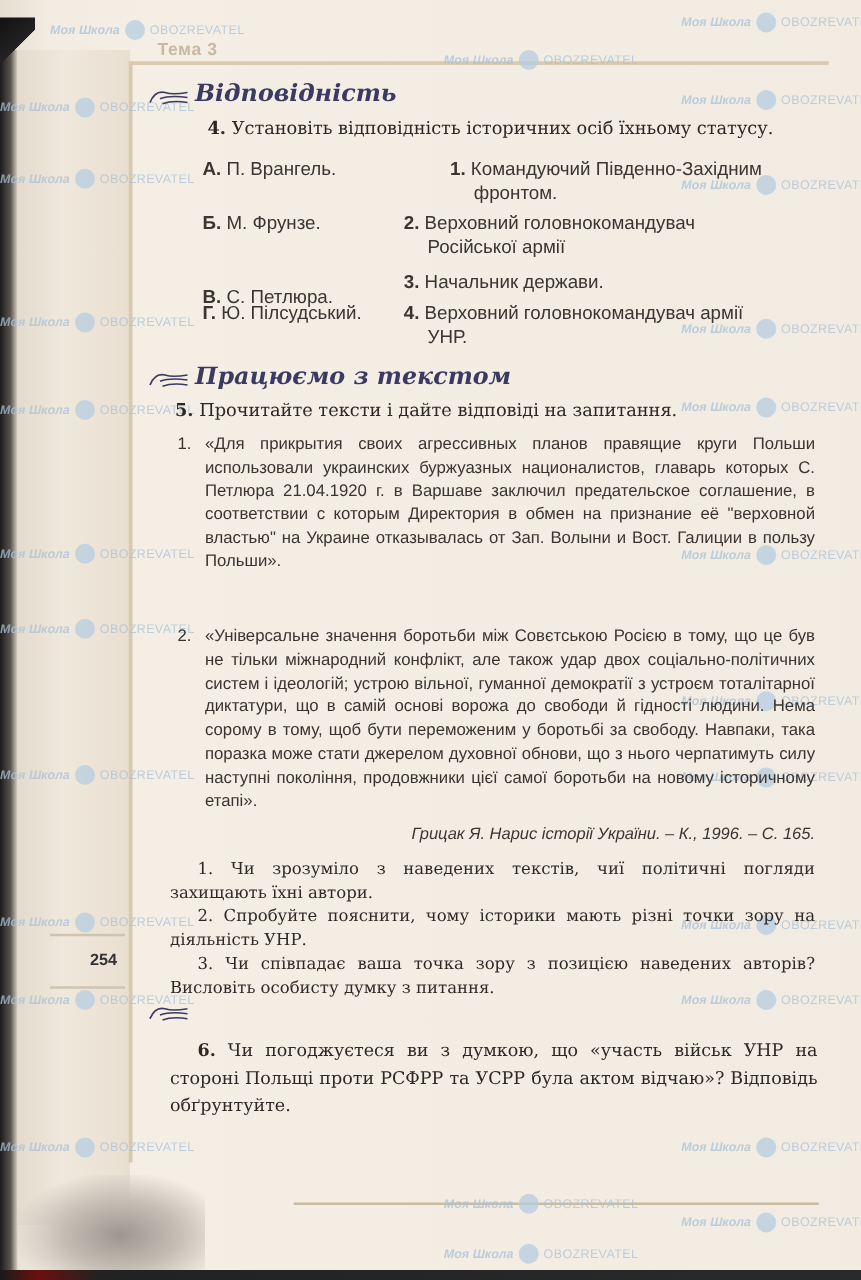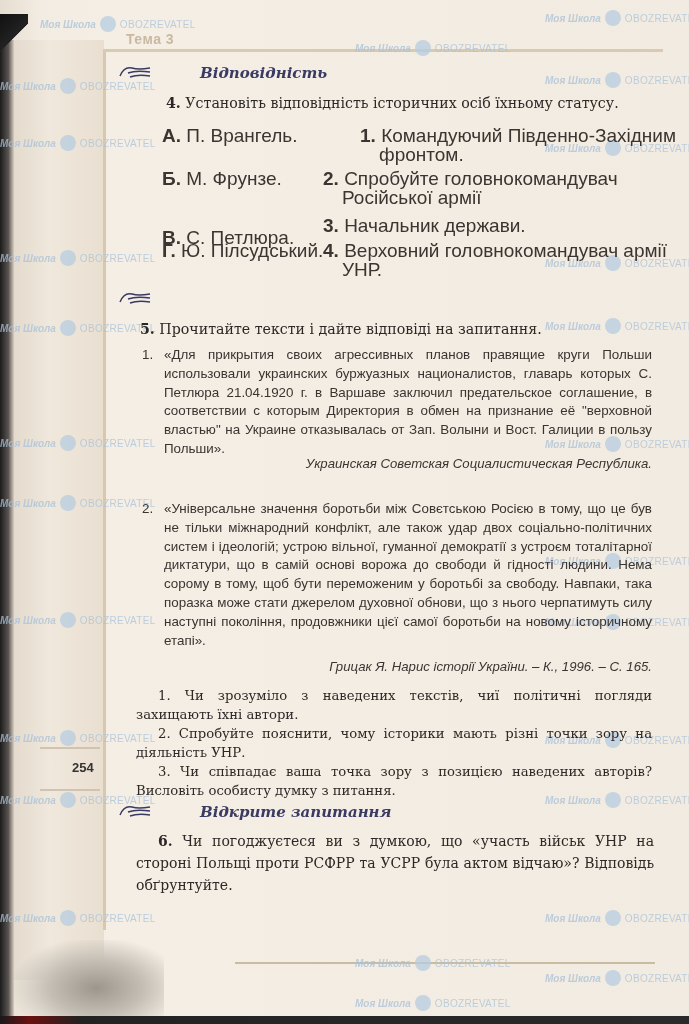--- a/index.html
+++ b/index.html
@@ -53,32 +53,32 @@
   .bottom-image {
     position:absolute; left:14px; top:940px; width:150px; height:80px;
     background:radial-gradient(ellipse at 55% 60%, #9c968e 0%, #c4beb5 40%, rgba(240,232,220,0) 75%);
   }
   .bottom-bar {
     position:absolute; left:0; top:1016px; width:689px; height:8px;
     background:linear-gradient(90deg,#1a1a1a 0px,#6b1010 30px,#222 80px,#2a2a2a 689px);
   }
   .content { position:absolute; left:0; top:0; width:689px; }
   .section-head {
-    position:absolute; display:flex; align-items:flex-start;
+    position:absolute; display:flex; align-items:flex-end;
     font-family:"DejaVu Serif", serif; font-style:italic; font-weight:bold;
-    font-size:15px; color:#3a3a63;gap:44px;
+    font-size:19px; color:#3a3a63;
   }
   .wave-icon { width:34px; height:16px; margin-right:4px; }
   .task {
     position:absolute; font-family:"DejaVu Serif", serif; font-size:14.2px; color:#2b2725;
     line-height:22px;
   }
   .task b { font-weight:bold; }
   .match-row {
-    position:absolute; font-family:"Liberation Sans", sans-serif; font-size:19px; color:#3b3431;
+    position:absolute; font-family:"Liberation Sans", sans-serif; font-size:15px; color:#3b3431;
     line-height:19px;
   }
   .match-row .letter { font-weight:bold; }
   .match-row .num { font-weight:bold; }
   .quote {
     position:absolute; font-family:"Liberation Sans", sans-serif; font-size:13.4px;
     color:#3a3431; line-height:18.8px; text-align:justify;
   }
   .quote .qnum { position:absolute; left:-22px; top:0; }
   .source {
@@ -282,51 +282,52 @@
       <span>Ю. Пілсудський.</span>
     </div>
 
     <div class="match-row" style="left:336px;top:126px;width:340px;margin-left:24px;">
       <span class="num">1.</span>
       <span>Командуючий Південно-Західним</span><br>
       <span style="padding-left:19px;">фронтом.</span>
     </div>
     <div class="match-row" style="left:323px;top:169px;width:340px;">
       <span class="num">2.</span>
-      <span>Спробуйте головнокомандувач</span><br>
+      <span>Верховний головнокомандувач</span><br>
       <span style="padding-left:19px;">Російської армії</span>
     </div>
     <div class="match-row" style="left:323px;top:216px;width:340px;">
       <span class="num">3.</span>
       <span>Начальник держави.</span>
     </div>
     <div class="match-row" style="left:323px;top:241px;width:350px;">
       <span class="num">4.</span>
       <span>Верховний головнокомандувач армії</span><br>
       <span style="padding-left:19px;">УНР.</span>
     </div>
 
     <div class="section-head" style="left:118px;top:290px;">
       <svg class="wave-icon" viewBox="0 0 34 16">
         <path d="M2 12 Q6 2 14 4 Q20 6 32 4" fill="none" stroke="#3a3a63" stroke-width="1.4"></path>
         <path d="M10 9 Q18 6 32 8" fill="none" stroke="#3a3a63" stroke-width="1.4"></path>
         <path d="M12 13 Q20 10 32 12" fill="none" stroke="#3a3a63" stroke-width="1.4"></path>
       </svg>
+      <span>Працюємо з текстом</span>
     </div>
     <div class="task" style="left:140px;top:318px;width:540px;">
       <b>5.</b>
       <span>Прочитайте тексти і дайте відповіді на запитання.</span>
     </div>
 
     <div class="quote" style="left:164px;top:346px;width:488px;">
       <span class="qnum">1.</span>
       <span>«Для прикрытия своих агрессивных планов правящие круги Польши использовали украинских буржуазных националистов, главарь которых С. Петлюра 21.04.1920 г. в Варшаве заключил предательское соглашение, в соответствии с которым Директория в обмен на признание её "верховной властью" на Украине отказывалась от Зап. Волыни и Вост. Галиции в пользу Польши».</span>
     </div>
     <div class="source" style="left:250px;top:455px;width:402px;">
-      <span>Украинская Советская Социалистическая Республика.</span><br>
+      <br>
     </div>
 
     <div class="quote" style="left:164px;top:500px;width:488px;">
       <span class="qnum">2.</span>
       <span>«Універсальне значення боротьби між Совєтською Росією в тому, що це був не тільки міжнародний конфлікт, але також удар двох соціально-політичних систем і ідеологій; устрою вільної, гуманної демократії з устроєм тоталітарної диктатури, що в самій основі ворожа до свободи й гідності людини. Нема сорому в тому, щоб бути переможеним у боротьбі за свободу. Навпаки, така поразка може стати джерелом духовної обнови, що з нього черпатимуть силу наступні покоління, продовжники цієї самої боротьби на новому історичному етапі».</span>
     </div>
     <div class="source" style="left:250px;top:658px;width:402px;">
       <span>Грицак Я. Нарис історії України. – К., 1996. – С. 165.</span>
     </div>
 
@@ -339,21 +340,20 @@
     <div class="q-para" style="left:136px;top:762px;width:516px;">
       <span class="indent"></span><span>3. Чи співпадає ваша точка зору з позицією наведених авторів? Висловіть особисту думку з питання.</span>
     </div>
 
     <div class="section-head" style="left:118px;top:803px;">
       <svg class="wave-icon" viewBox="0 0 34 16">
         <path d="M2 12 Q6 2 14 4 Q20 6 32 4" fill="none" stroke="#3a3a63" stroke-width="1.4"></path>
         <path d="M10 9 Q18 6 32 8" fill="none" stroke="#3a3a63" stroke-width="1.4"></path>
         <path d="M12 13 Q20 10 32 12" fill="none" stroke="#3a3a63" stroke-width="1.4"></path>
       </svg>
-      <span>Відкрите запитання</span>
     </div>
     <div class="q-para" style="left:136px;top:830px;width:518px;font-size:14px;line-height:22px;">
       <span class="indent"></span><b>6.</b>
       <span>Чи погоджуєтеся ви з думкою, що «участь військ УНР на стороні Польщі проти РСФРР та УСРР була актом відчаю»? Відповідь обґрунтуйте.</span>
     </div>
 
   </div>
 </div>
 
 </body></html>

